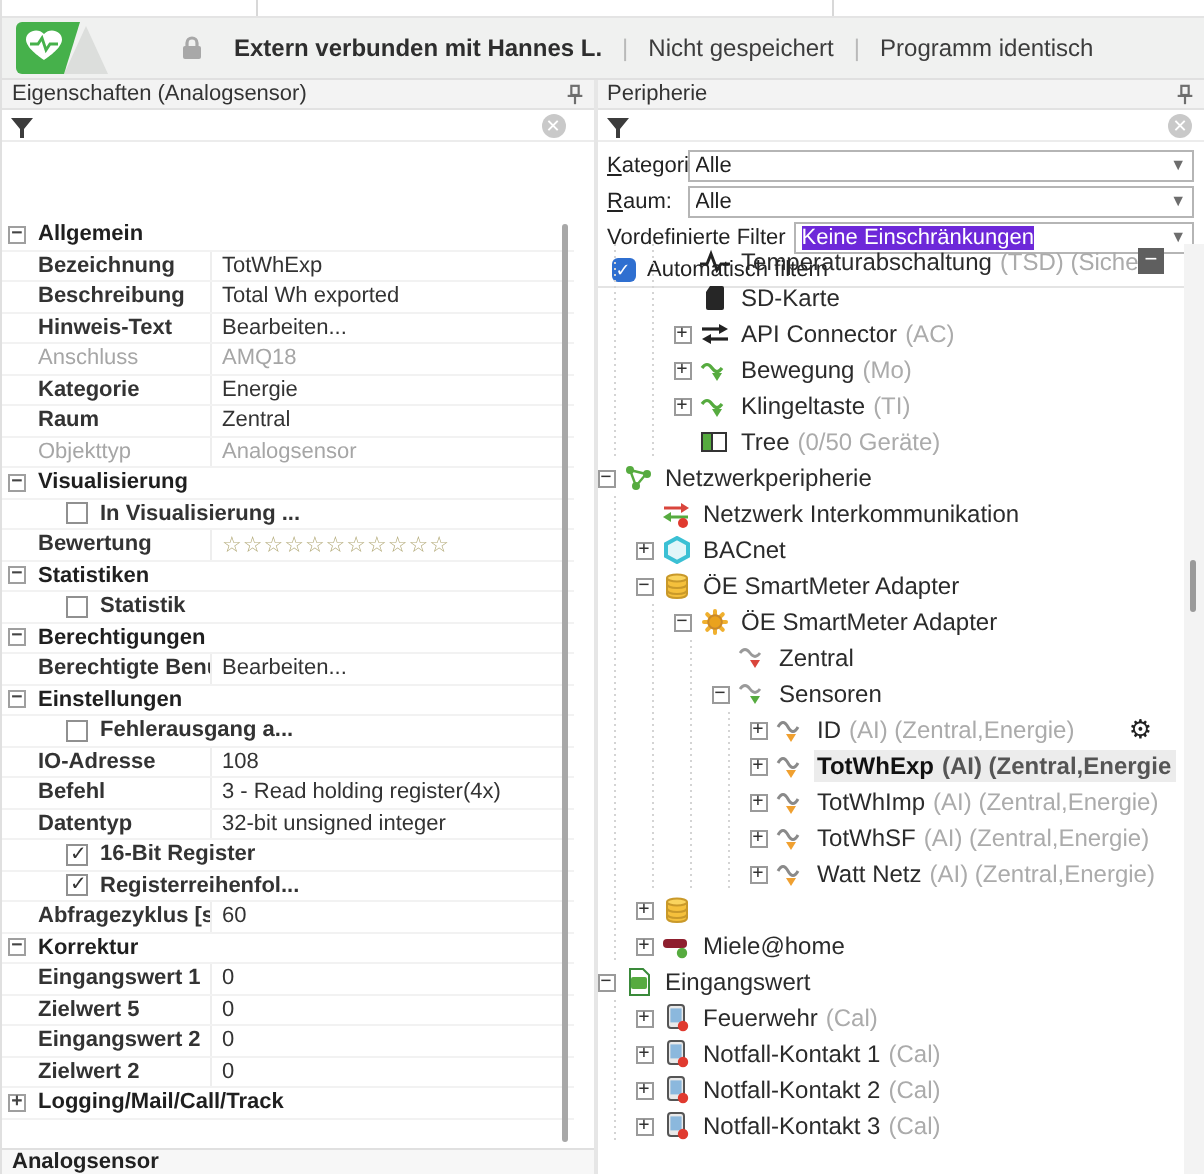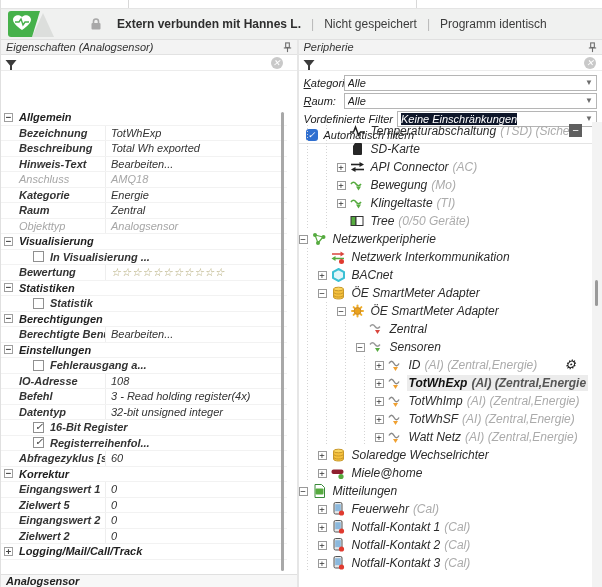--- a/index.html
+++ b/index.html
@@ -13,21 +13,21 @@
 
   
   .toolbar { display:flex; align-items:center; height:31px; background:#f0f1f0; border-bottom:1px solid #e0e0e0; }
   .logo { width:50px; height:28px; margin-left:6px; flex:0 0 auto; cursor:pointer; }
   .lock { width:14px; height:14px; margin-left:32px; flex:0 0 auto; }
   .tb-item { font-size:12px; color:#3c3c3c; margin:0 10px; white-space:nowrap; }
   .tb-item.bold { font-weight:700; color:#2e2e2e; margin-left:14px; }
   .tb-sep { color:#b9b9b9; font-size:12px; }
 
   
-  .main { display:flex; height:547px;font-style:italic; }
+  .main { display:flex; height:547px; }
   .panel { position:relative; background:#fff; overflow:hidden; }
   .panel.left { width:296px; }
   .divider { width:2px; background:#e6e6e6; }
   .panel.right { width:304px; }
 
   .panel-header { display:flex; align-items:center; height:15px; background:#f3f3f3; border-bottom:1px solid #e2e2e2; padding:0 4px 0 5px; font-size:11px; color:#333; }
   .panel-header .title { flex:1; white-space:nowrap; overflow:hidden; }
   .pin { width:11px; height:11px; flex:0 0 auto; cursor:pointer; }
 
   .filter-row { position:relative; display:flex; align-items:center; height:16px; border-bottom:1px solid #ececec; padding-left:4px; }
@@ -52,21 +52,21 @@
   .panel-footer { position:absolute; left:0; right:0; bottom:0; height:13px; background:#f7f7f7; border-top:1px solid #e0e0e0; font-size:11px; font-weight:700; color:#222; padding-left:5px; overflow:hidden; }
 
   
   .combo-area { padding:3px 5px 0 5px; }
   .crow { display:flex; align-items:center; height:17px; margin-bottom:1px; font-size:11px; color:#222; }
   .crow .clabel { flex:0 0 auto; white-space:nowrap; }
   .crow.wide .clabel { margin-right:4px; }
   .crow:not(.wide) .clabel { width:40px; }
   .combo { flex:1; display:flex; align-items:center; height:16px; background:#fff; border:1px solid #b5b5b5; padding:0 3px; cursor:pointer; position:relative; }
   .combo .cval { font-size:11px; color:#222; white-space:nowrap; overflow:hidden; }
-  .combo .cval.hl { background:#0f172a; color:#fff; }
+  .combo .cval.hl { background:#6d28d9; color:#fff; }
   .combo .chev { margin-left:auto; color:#6d6d6d; font-size:8px; }
   .auto-filter-row { display:flex; align-items:center; height:16px; padding-left:7px; font-size:11px; color:#222; border-bottom:1px solid #e4e4e4; margin-top:1px; padding-bottom:2px; }
   .mcb { width:12px; height:12px; border-radius:3px; background:#2f6fd0; color:#fff; font-size:9px; line-height:12px; text-align:center; margin-right:6px; flex:0 0 auto; cursor:pointer; }
 
   
   .tree { position:absolute; top:82px; left:0; right:0; bottom:0; overflow:hidden; padding-left:0; }
   .trow { position:relative; display:flex; align-items:center; height:18px; font-size:12px; white-space:nowrap; overflow:hidden; cursor:default; }
   .ind { flex:0 0 19px; align-self:stretch; background-image:repeating-linear-gradient(to bottom, #d4d4d4 0 1px, transparent 1px 3px); background-size:1px 100%; background-repeat:no-repeat; background-position:8px 0; }
   .exp { flex:0 0 9px; height:9px; border:1px solid #9a9a9a; background:#fff; font-size:9px; line-height:7px; text-align:center; color:#333; margin-right:4px; cursor:pointer; font-family:"DejaVu Sans Mono", monospace; }
   .exp.leaf { border:none; background:none; cursor:default; }
@@ -603,23 +603,20 @@
           <div class="trow">
             <span class="ind"></span>
             <span class="exp">+</span>
             <span class="ticon">
               <svg width="15" height="14" viewBox="0 0 15 14">
                 <path d="M2.5 3 v8 c0 1.2 2.2 2 5 2 s5 -0.8 5 -2 v-8" fill="#f5c03c" stroke="#c9992a"></path>
                 <ellipse cx="7.5" cy="3" rx="5" ry="1.8" fill="#fad45e" stroke="#c9992a"></ellipse>
                 <path d="M2.5 6 c0 1.2 2.2 2 5 2 s5 -0.8 5 -2 M2.5 9 c0 1.2 2.2 2 5 2 s5 -0.8 5 -2" fill="none" stroke="#c9992a"></path>
               </svg>
             </span>
-            <span class="selwrap">
-              <span class="tlabel">Solaredge Wechselrichter</span>
-            </span>
           </div>
           <div class="trow">
             <span class="ind"></span>
             <span class="exp">+</span>
             <span class="ticon">
               <svg width="15" height="14" viewBox="0 0 15 14">
                 <rect x="0.5" y="3.5" width="12" height="4.5" rx="2" fill="#8e1f2e"></rect>
                 <circle cx="10" cy="10.5" r="2.6" fill="#56ab3f"></circle>
               </svg>
             </span>
@@ -629,21 +626,21 @@
           </div>
           <div class="trow">
             <span class="exp">−</span>
             <span class="ticon">
               <svg width="15" height="14" viewBox="0 0 15 14">
                 <path d="M3 0.5 h6.5 l3 3 v10 H3 z" fill="#fff" stroke="#3a8a3a"></path>
                 <rect x="3.5" y="4.5" width="8" height="6" rx="1" fill="#56ab3f"></rect>
               </svg>
             </span>
             <span class="selwrap">
-              <span class="tlabel">Mitteilungen</span>
+              <span class="tlabel">Eingangswert</span>
             </span>
           </div>
           <div class="trow">
             <span class="ind"></span>
             <span class="exp">+</span>
             <span class="ticon">
               <svg width="15" height="14" viewBox="0 0 15 14">
                 <rect x="3" y="0.5" width="8" height="11.5" rx="1.5" fill="#e9e9e9" stroke="#555"></rect>
                 <rect x="4.2" y="2.2" width="5.6" height="7" fill="#8bb8dd"></rect>
                 <circle cx="10.5" cy="11" r="2.6" fill="#e03a2f"></circle>

